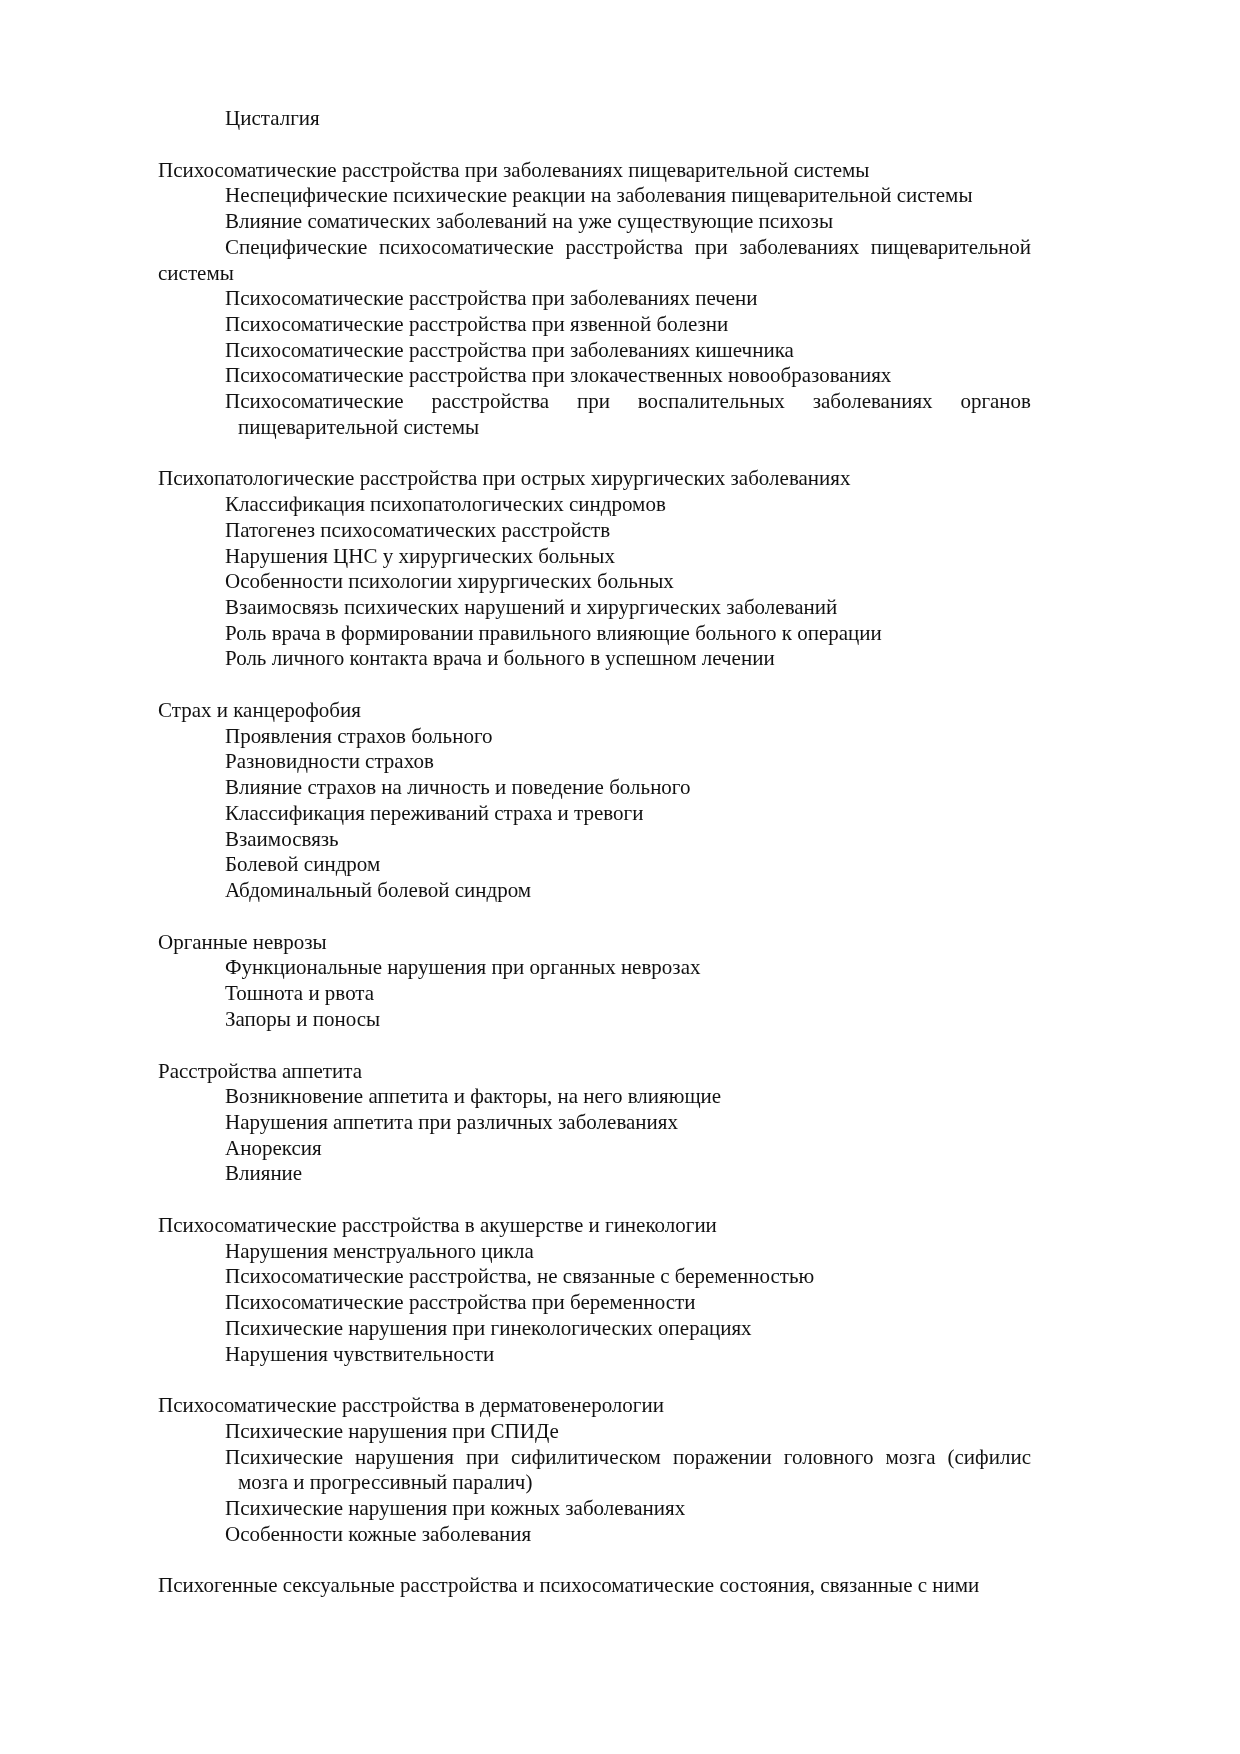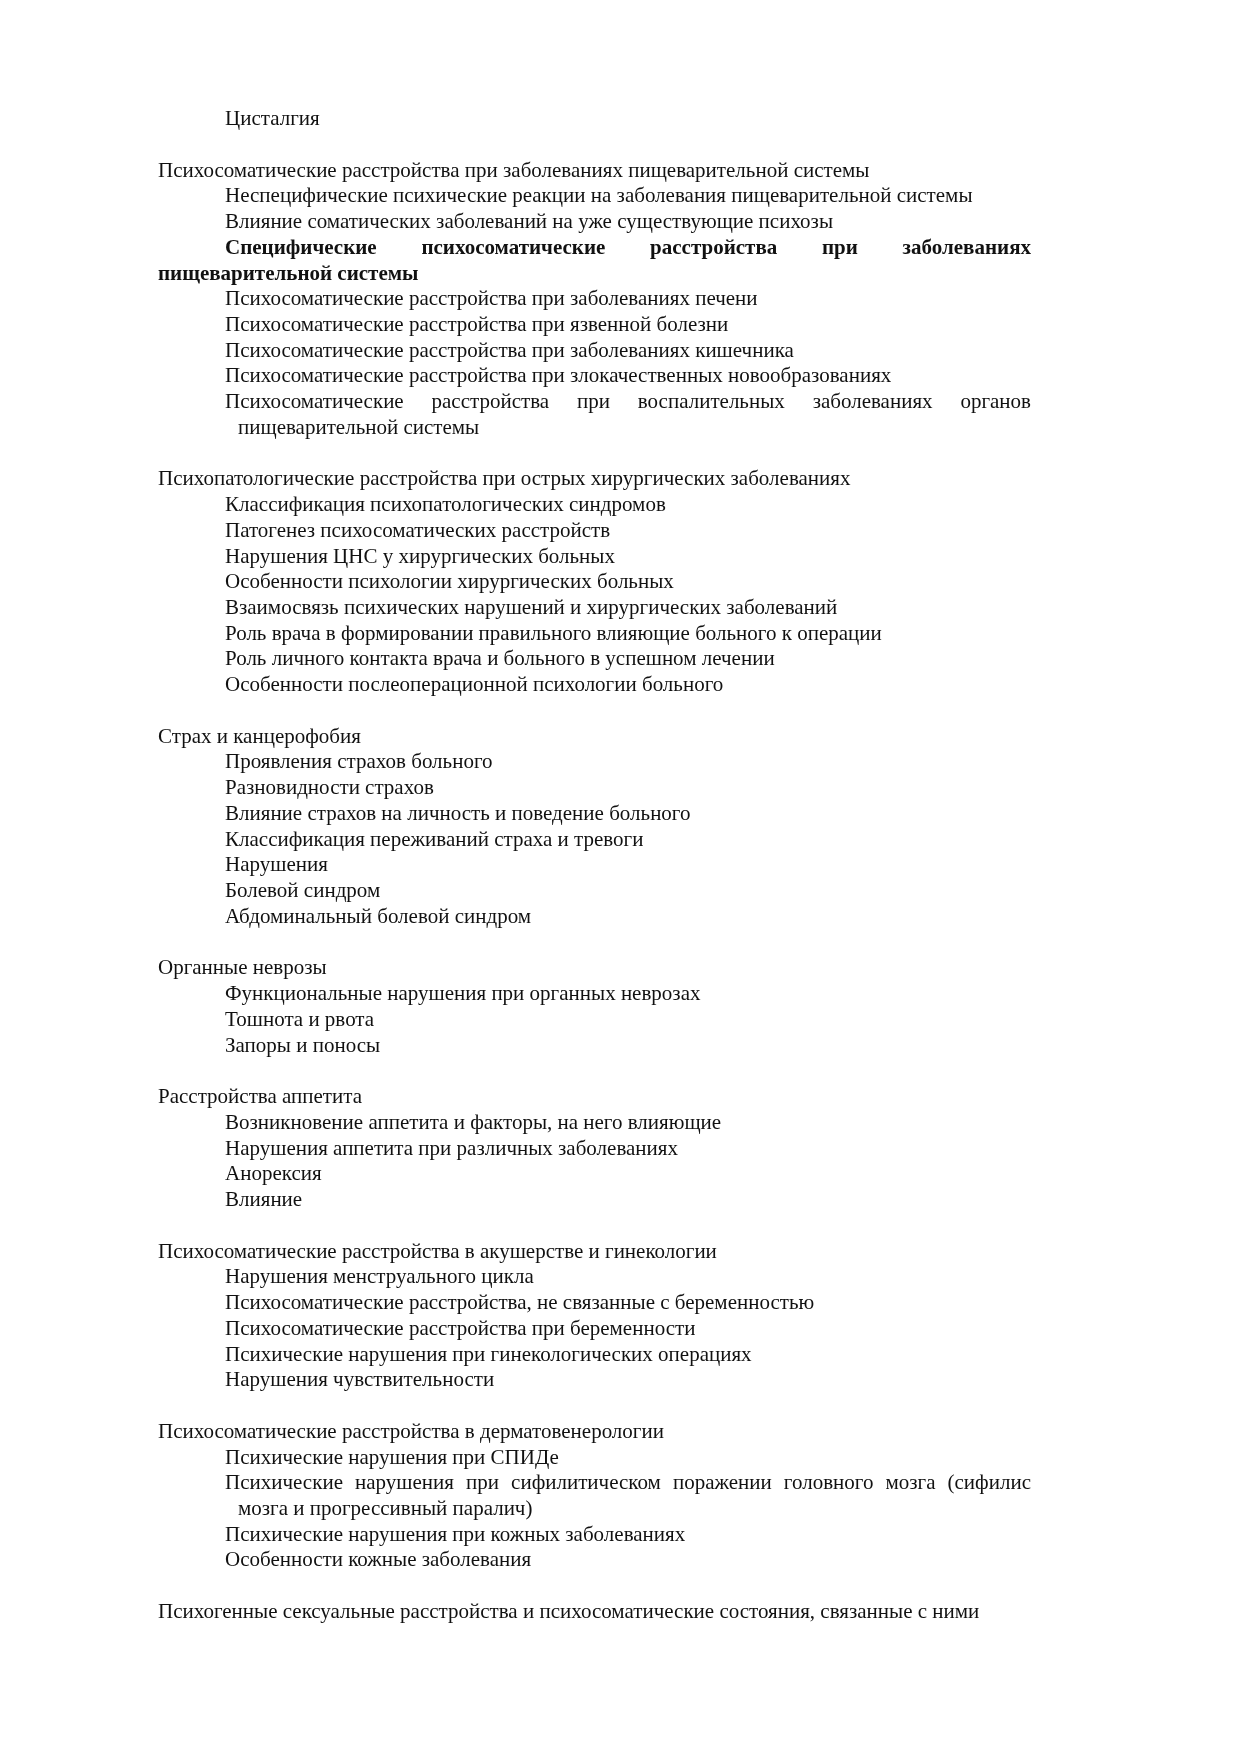--- a/index.html
+++ b/index.html
@@ -5,21 +5,21 @@
   html, body { margin: 0; padding: 0; background: #ffffff; }
   body { width: 1240px; height: 1754px; position: relative; overflow: hidden; }
   .page {
     position: absolute; left: 158px; top: 106px; width: 873px;
     font-family: "Liberation Serif", "DejaVu Serif", serif;
     font-size: 21px; line-height: 25.7px; color: #111;
   }
   .l1 { text-align: justify; text-align-last: left; margin-top: 26px; }
   .l2 { padding-left: 67px; }
   .l2.hang { padding-left: 80px; text-indent: -13px; text-align: justify; text-align-last: left; }
-  .l2.full { padding-left: 0; text-indent: 67px; text-align: justify; text-align-last: left; font-weight: bold; }
+  .l2.full { padding-left: 0; text-indent: 67px; text-align: justify; text-align-last: left; }
 </style>
 </head>
 <body>
 
 <div class="page">
   <div class="l2">Цисталгия</div>
   <div class="l1">Психосоматические расстройства при заболеваниях пищеварительной системы</div>
   <div class="l2">Неспецифические психические реакции на заболевания пищеварительной системы</div>
   <div class="l2">Влияние соматических заболеваний на уже существующие психозы</div>
   <div class="l2 full">Специфические психосоматические расстройства при заболеваниях пищеварительной системы</div>
@@ -29,27 +29,26 @@
   <div class="l2">Психосоматические расстройства при злокачественных новообразованиях</div>
   <div class="l2 hang">Психосоматические расстройства при воспалительных заболеваниях органов пищеварительной системы</div>
   <div class="l1">Психопатологические расстройства при острых хирургических заболеваниях</div>
   <div class="l2">Классификация психопатологических синдромов</div>
   <div class="l2">Патогенез психосоматических расстройств</div>
   <div class="l2">Нарушения ЦНС у хирургических больных</div>
   <div class="l2">Особенности психологии хирургических больных</div>
   <div class="l2">Взаимосвязь психических нарушений и хирургических заболеваний</div>
   <div class="l2">Роль врача в формировании правильного влияющие больного к операции</div>
   <div class="l2">Роль личного контакта врача и больного в успешном лечении</div>
-  <div class="l2">Особенности послеоперационной психологии больного</div>
   <div class="l1">Страх и канцерофобия</div>
   <div class="l2">Проявления страхов больного</div>
   <div class="l2">Разновидности страхов</div>
   <div class="l2">Влияние страхов на личность и поведение больного</div>
   <div class="l2">Классификация переживаний страха и тревоги</div>
-  <div class="l2">Нарушения</div>
+  <div class="l2">Взаимосвязь</div>
   <div class="l2">Болевой синдром</div>
   <div class="l2">Абдоминальный болевой синдром</div>
   <div class="l1">Органные неврозы</div>
   <div class="l2">Функциональные нарушения при органных неврозах</div>
   <div class="l2">Тошнота и рвота</div>
   <div class="l2">Запоры и поносы</div>
   <div class="l1">Расстройства аппетита</div>
   <div class="l2">Возникновение аппетита и факторы, на него влияющие</div>
   <div class="l2">Нарушения аппетита при различных заболеваниях</div>
   <div class="l2">Анорексия</div>

